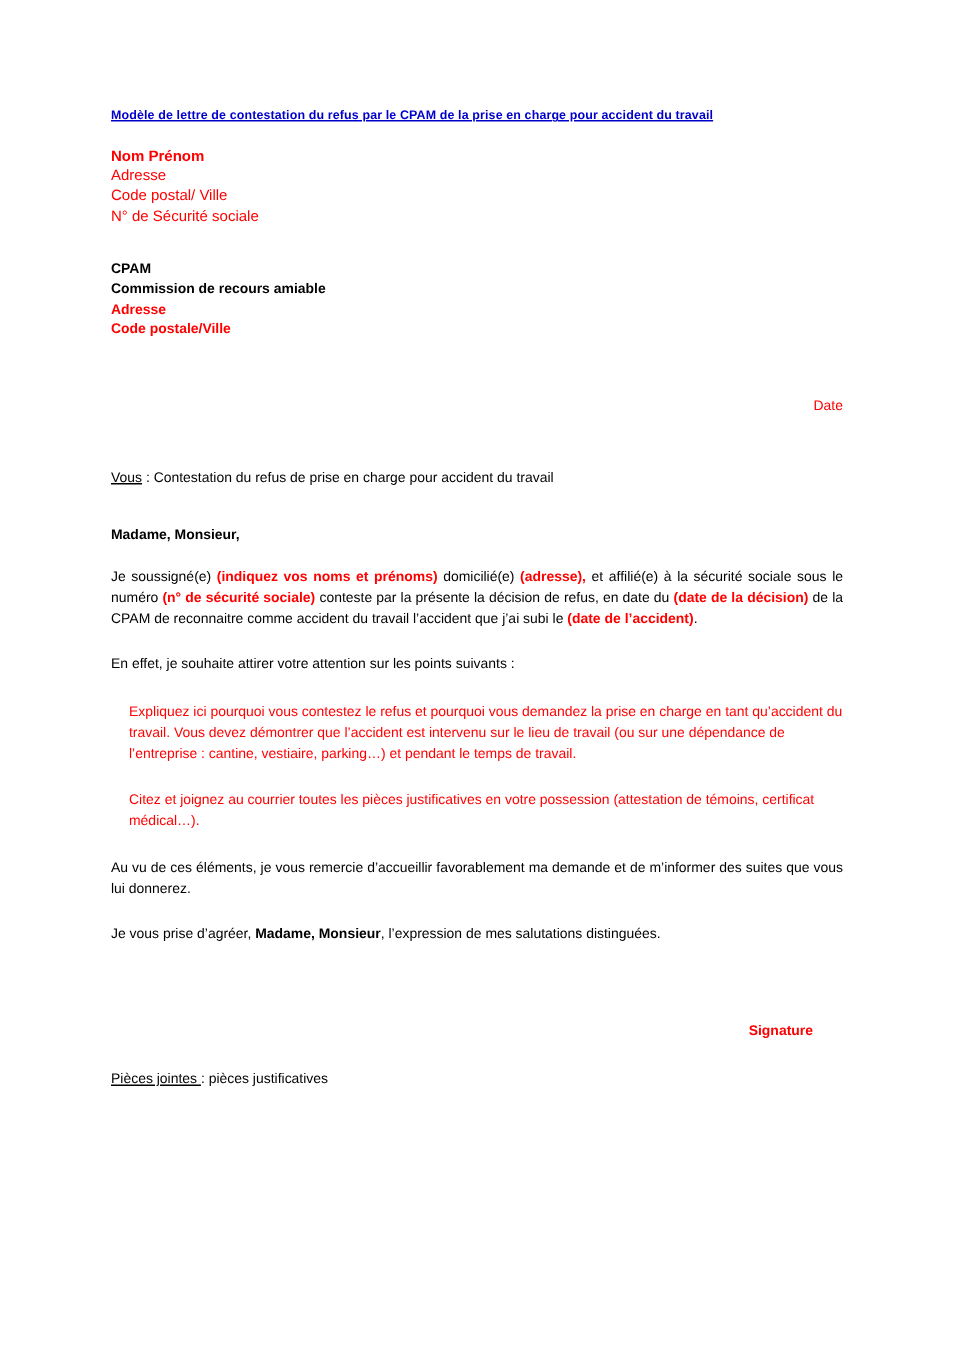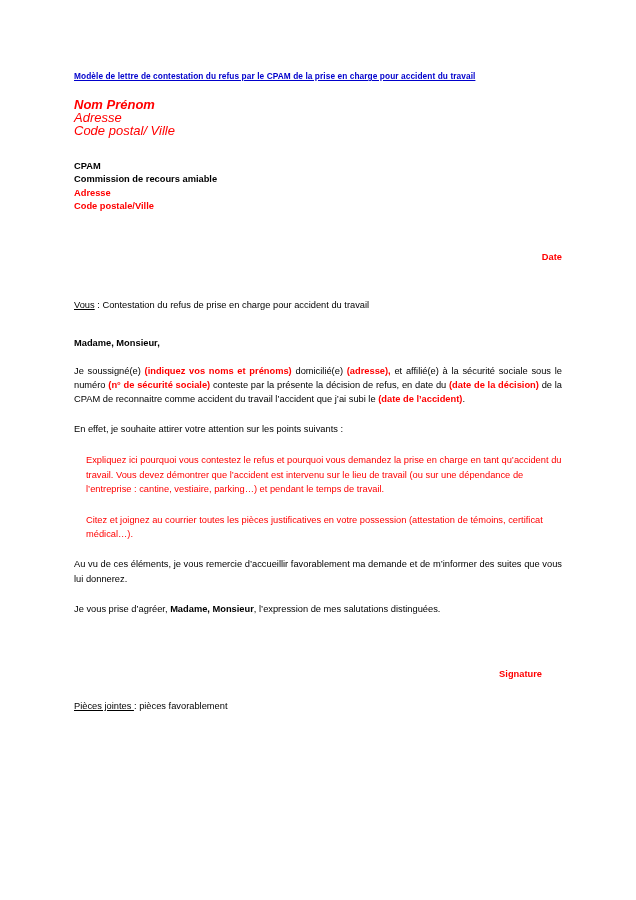--- a/index.html
+++ b/index.html
@@ -34,23 +34,22 @@
     color: #0000CC;
     text-decoration: underline;
     letter-spacing: 0.01em;
     line-height: 1.2;
   }
 
   
   .sender {
     margin-top: 16px;
     color: #FF0000;
-    font-size: 13px;
+    font-size: 10px;
     line-height: 13.2px;
-    font-style: italic;
   }
   .sender .name {
     font-weight: bold;
   }
   .sender div { white-space: pre; }
 
   
   .recipient {
     margin-top: 22px;
     text-align: left;
@@ -58,21 +57,21 @@
     font-weight: bold;
     line-height: 13.5px;
   }
   .recipient .black { color: #000000; }
   .recipient .red { color: #FF0000; }
 
   .date-line {
     margin-top: 38px;
     text-align: right;
     font-size: 9.3px;
-    font-weight: bold;
+    font-weight: normal;
     color: #FF0000;
   }
 
   
   .subject {
     margin-top: 36px;
     font-size: 9.3px;
     line-height: 14px;
   }
   .subject .u { text-decoration: underline; }
@@ -131,20 +130,21 @@
 
 <div class="page">
   <div class="content">
 
     <div class="doc-title">Modèle de lettre de contestation du refus par le CPAM de la prise en charge pour accident du travail</div>
 
     <div class="sender">
       <div class="name">Nom Prénom</div>
       <div>Adresse</div>
       <div>Code postal/ Ville</div>
+      <div>N° de Sécurité sociale</div>
     </div>
 
     <div class="recipient">
       <div class="black">CPAM</div>
       <div class="black">Commission de recours amiable</div>
       <div class="red">Adresse</div>
       <div class="red">Code postale/Ville</div>
     </div>
 
     <div class="date-line">Date</div>
@@ -163,17 +163,17 @@
 
     <p class="red-block">Citez et joignez au courrier toutes les pièces justificatives en votre possession (attestation de témoins, certificat médical…).</p>
 
     <p class="body">Au vu de ces éléments, je vous remercie d’accueillir favorablement ma demande et de m’informer des suites que vous lui donnerez.</p>
 
     <p class="body"><span>Je vous prise d’agréer, </span><span class="black-strong">Madame, Monsieur</span><span>, l’expression de mes salutations distinguées.</span></p>
 
     <div class="signature">Signature</div>
 
     <div class="attachments">
-      <span class="u">Pièces jointes </span><span>: </span><span>pièces favorablement</span>
+      <span class="u">Pièces jointes </span><span>: </span><span>pièces justificatives</span>
     </div>
 
   </div>
 </div>
 
 </body></html>

